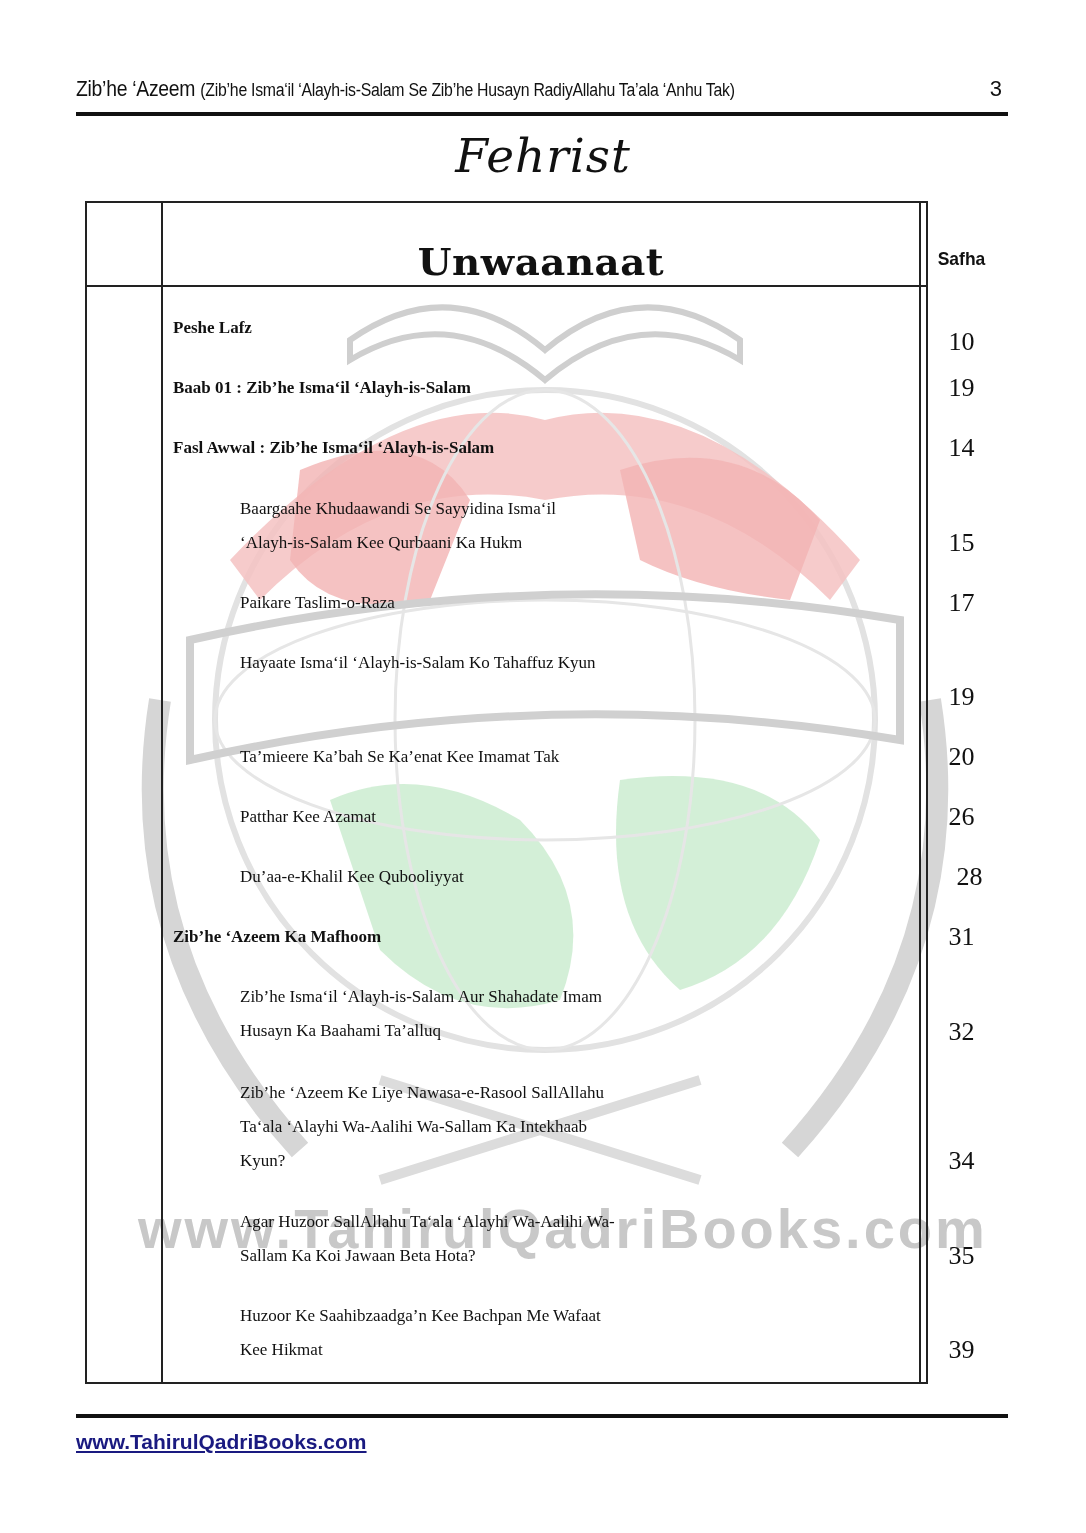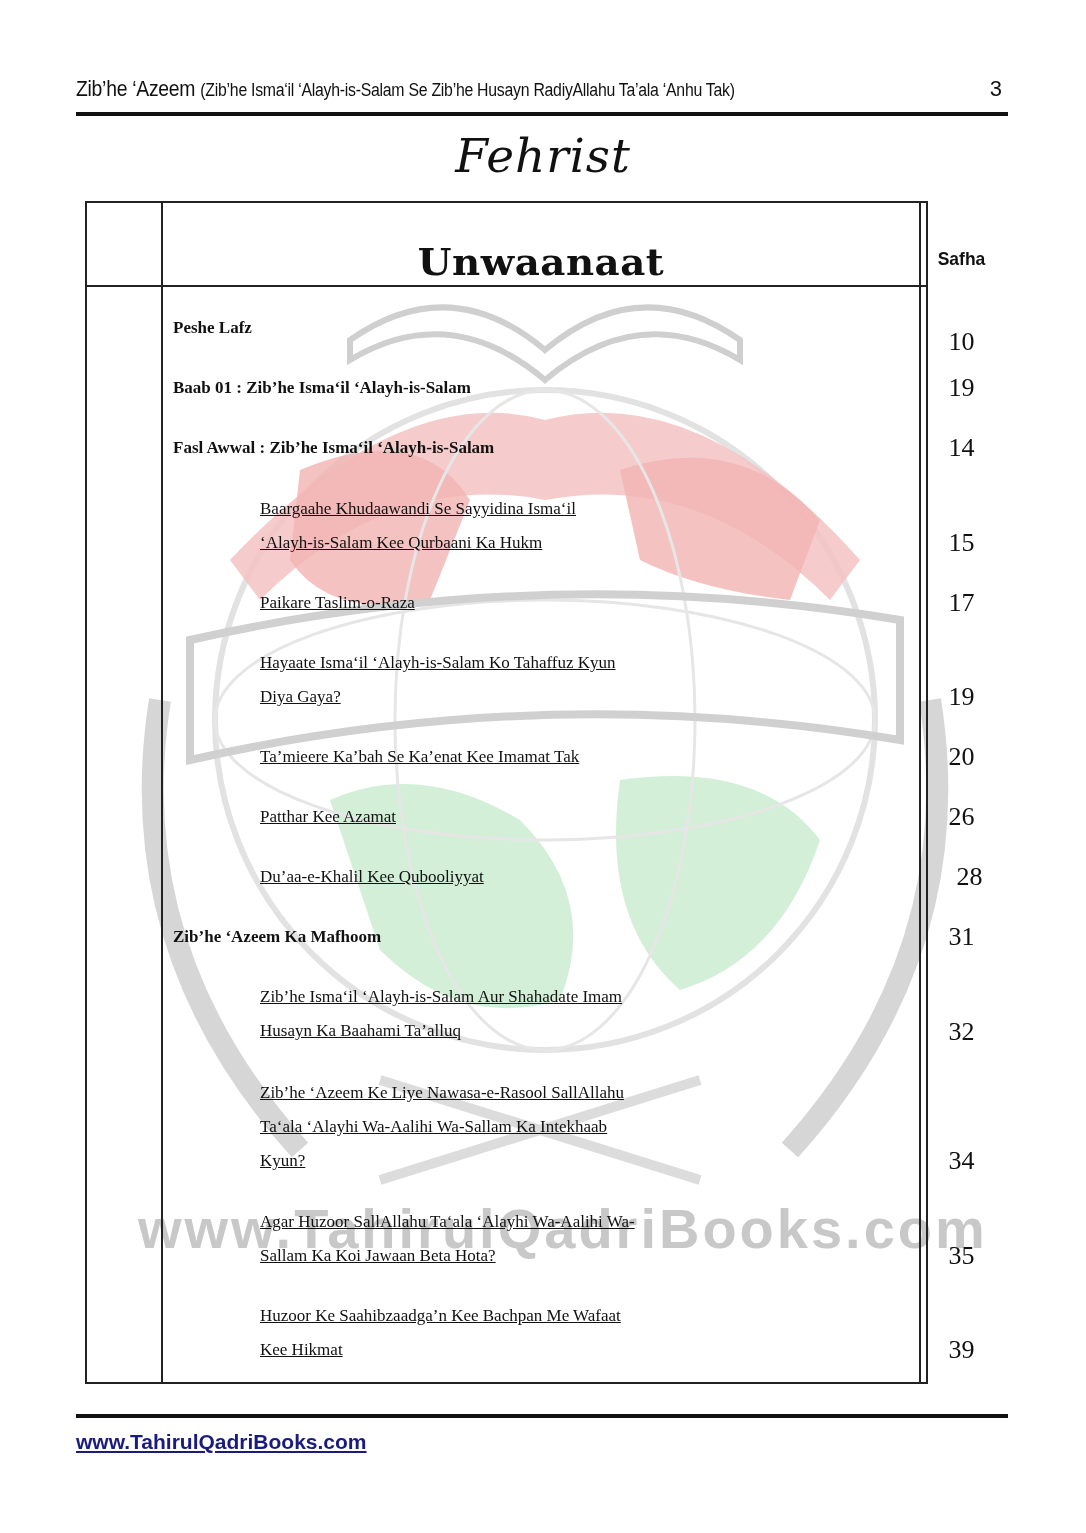--- a/index.html
+++ b/index.html
@@ -15,21 +15,21 @@
     .col-line.l1 { left: 74px; }
     .col-line.l2 { left: 832px; }
     .head-line { position: absolute; left: 0; right: 0; top: 82px; height: 2px; background: #222; }
     .head-title { position: absolute; left: 76px; width: 756px; top: 36px; text-align: center; font-family: "DejaVu Serif", serif; font-weight: bold; font-size: 38px; letter-spacing: 0.5px; transform: scaleX(1.02); }
     .head-safha { position: absolute; left: 834px; width: 81px; top: 45px; text-align: center; font-family: "Liberation Sans", sans-serif; font-weight: bold; font-size: 19px; transform: scaleX(0.92); }
     .watermark { position: absolute; left: 0; top: 0; width: 1086px; height: 1533px; pointer-events: none; }
     .wm-text { position: absolute; left: 138px; top: 1196px; font-family: "Liberation Sans", sans-serif; font-weight: bold; font-size: 56px; color: #c8c8c8; letter-spacing: 3px; }
     .entry { position: absolute; font-size: 17px; line-height: 34px; transform-origin: left; }
     .entry .label { display: block; }
     .entry.bold { font-weight: bold; left: 173px; }
-    .entry.sub { left: 260px; width: 650px; text-decoration: underline; }
+    .entry.sub { left: 240px; width: 650px; }
     .pg { position: absolute; left: 921px; width: 81px; text-align: center; font-size: 26px; line-height: 34px; }
     .rule-bottom { position: absolute; left: 76px; top: 1414px; width: 932px; height: 4px; background: #111; }
     .footer-link { position: absolute; left: 76px; top: 1430px; font-family: "Liberation Sans", sans-serif; font-weight: bold; font-size: 21px; color: #1a1a80; text-decoration: underline; }
   </style>
 </head>
 <body>
 
 <svg class="watermark" viewBox="0 0 1086 1533" xmlns="http://www.w3.org/2000/svg">
 
   <circle cx="545" cy="720" r="330" fill="none" stroke="#e2e2e2" stroke-width="6"></circle>
@@ -92,21 +92,20 @@
 </div>
 <div class="pg" style="top:526px;">15</div>
 
 <div class="entry sub" style="top:586px;">
     <span class="label">Paikare Taslim-o-Raza</span>
   </div>
 <div class="pg" style="top:586px;">17</div>
 
 <div class="entry sub" style="top:646px;">
   <span class="label">Hayaate Isma‘il ‘Alayh-is-Salam Ko Tahaffuz Kyun</span>
-  <span class="label">Diya Gaya?</span>
 </div>
 <div class="pg" style="top:680px;">19</div>
 
 <div class="entry sub" style="top:740px;">
     <span class="label">Ta’mieere Ka’bah Se Ka’enat Kee Imamat Tak</span>
   </div>
 <div class="pg" style="top:740px;">20</div>
 
 <div class="entry sub" style="top:800px;">
     <span class="label">Patthar Kee Azamat</span>

